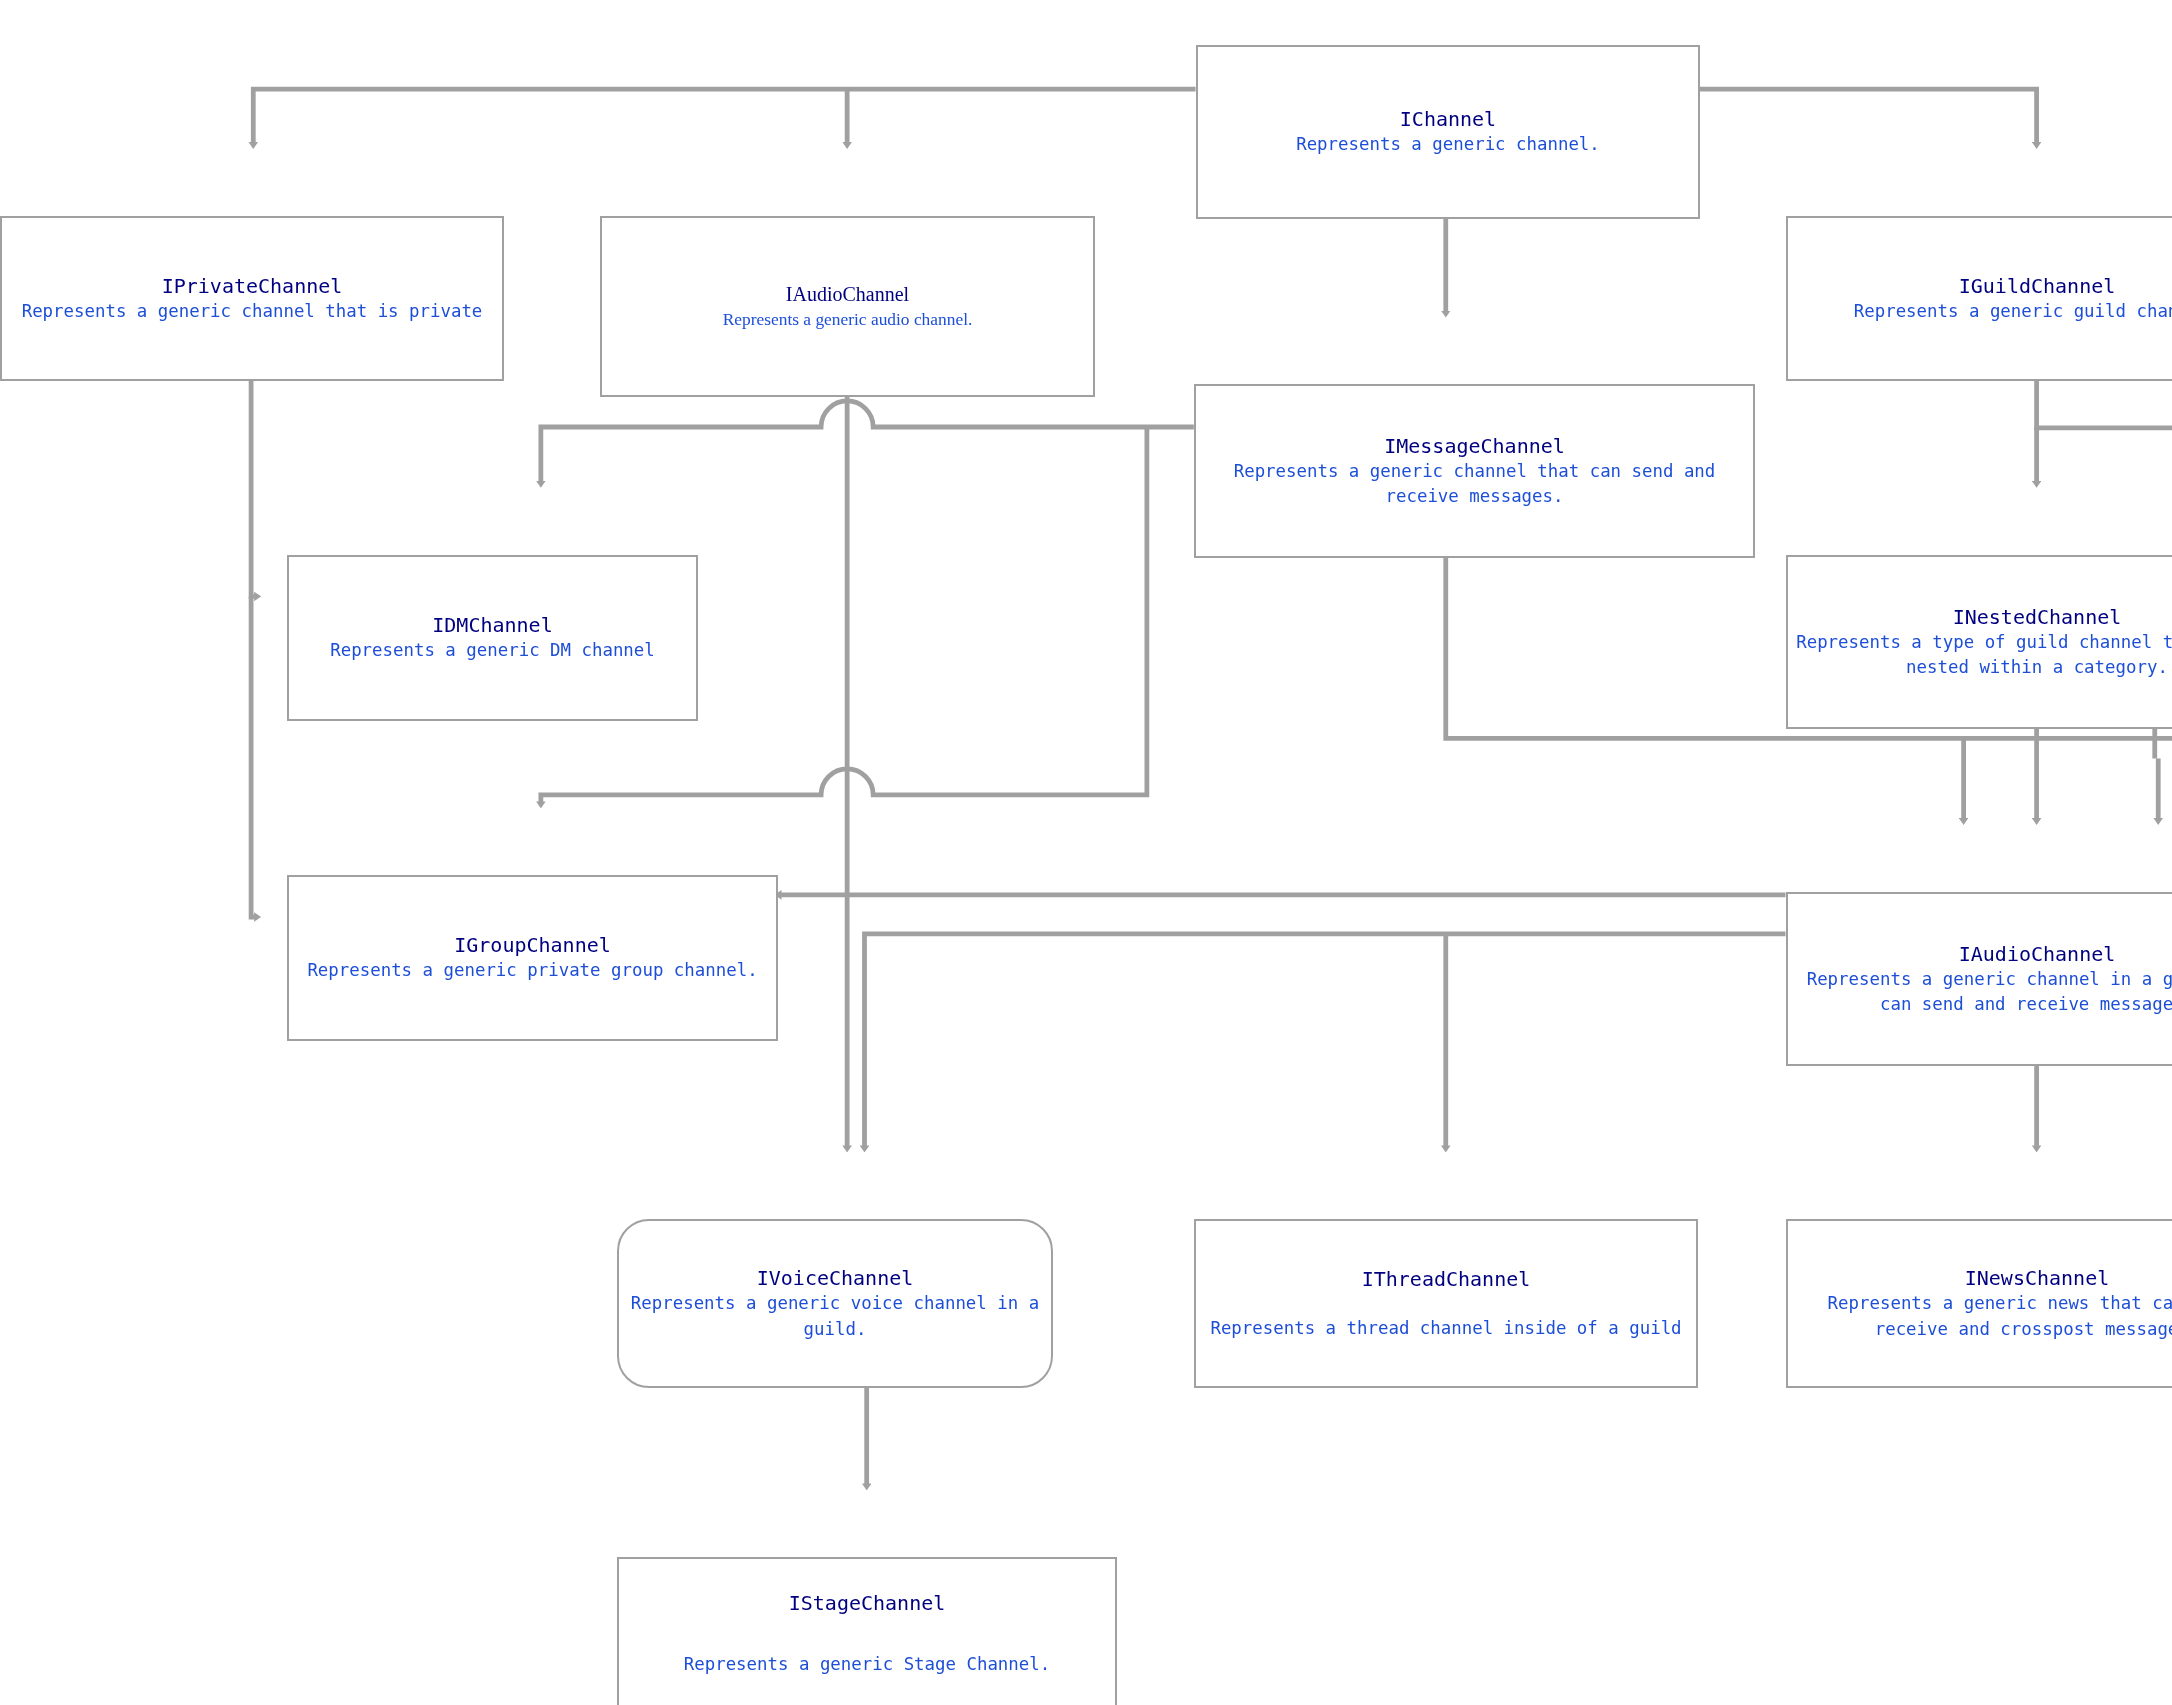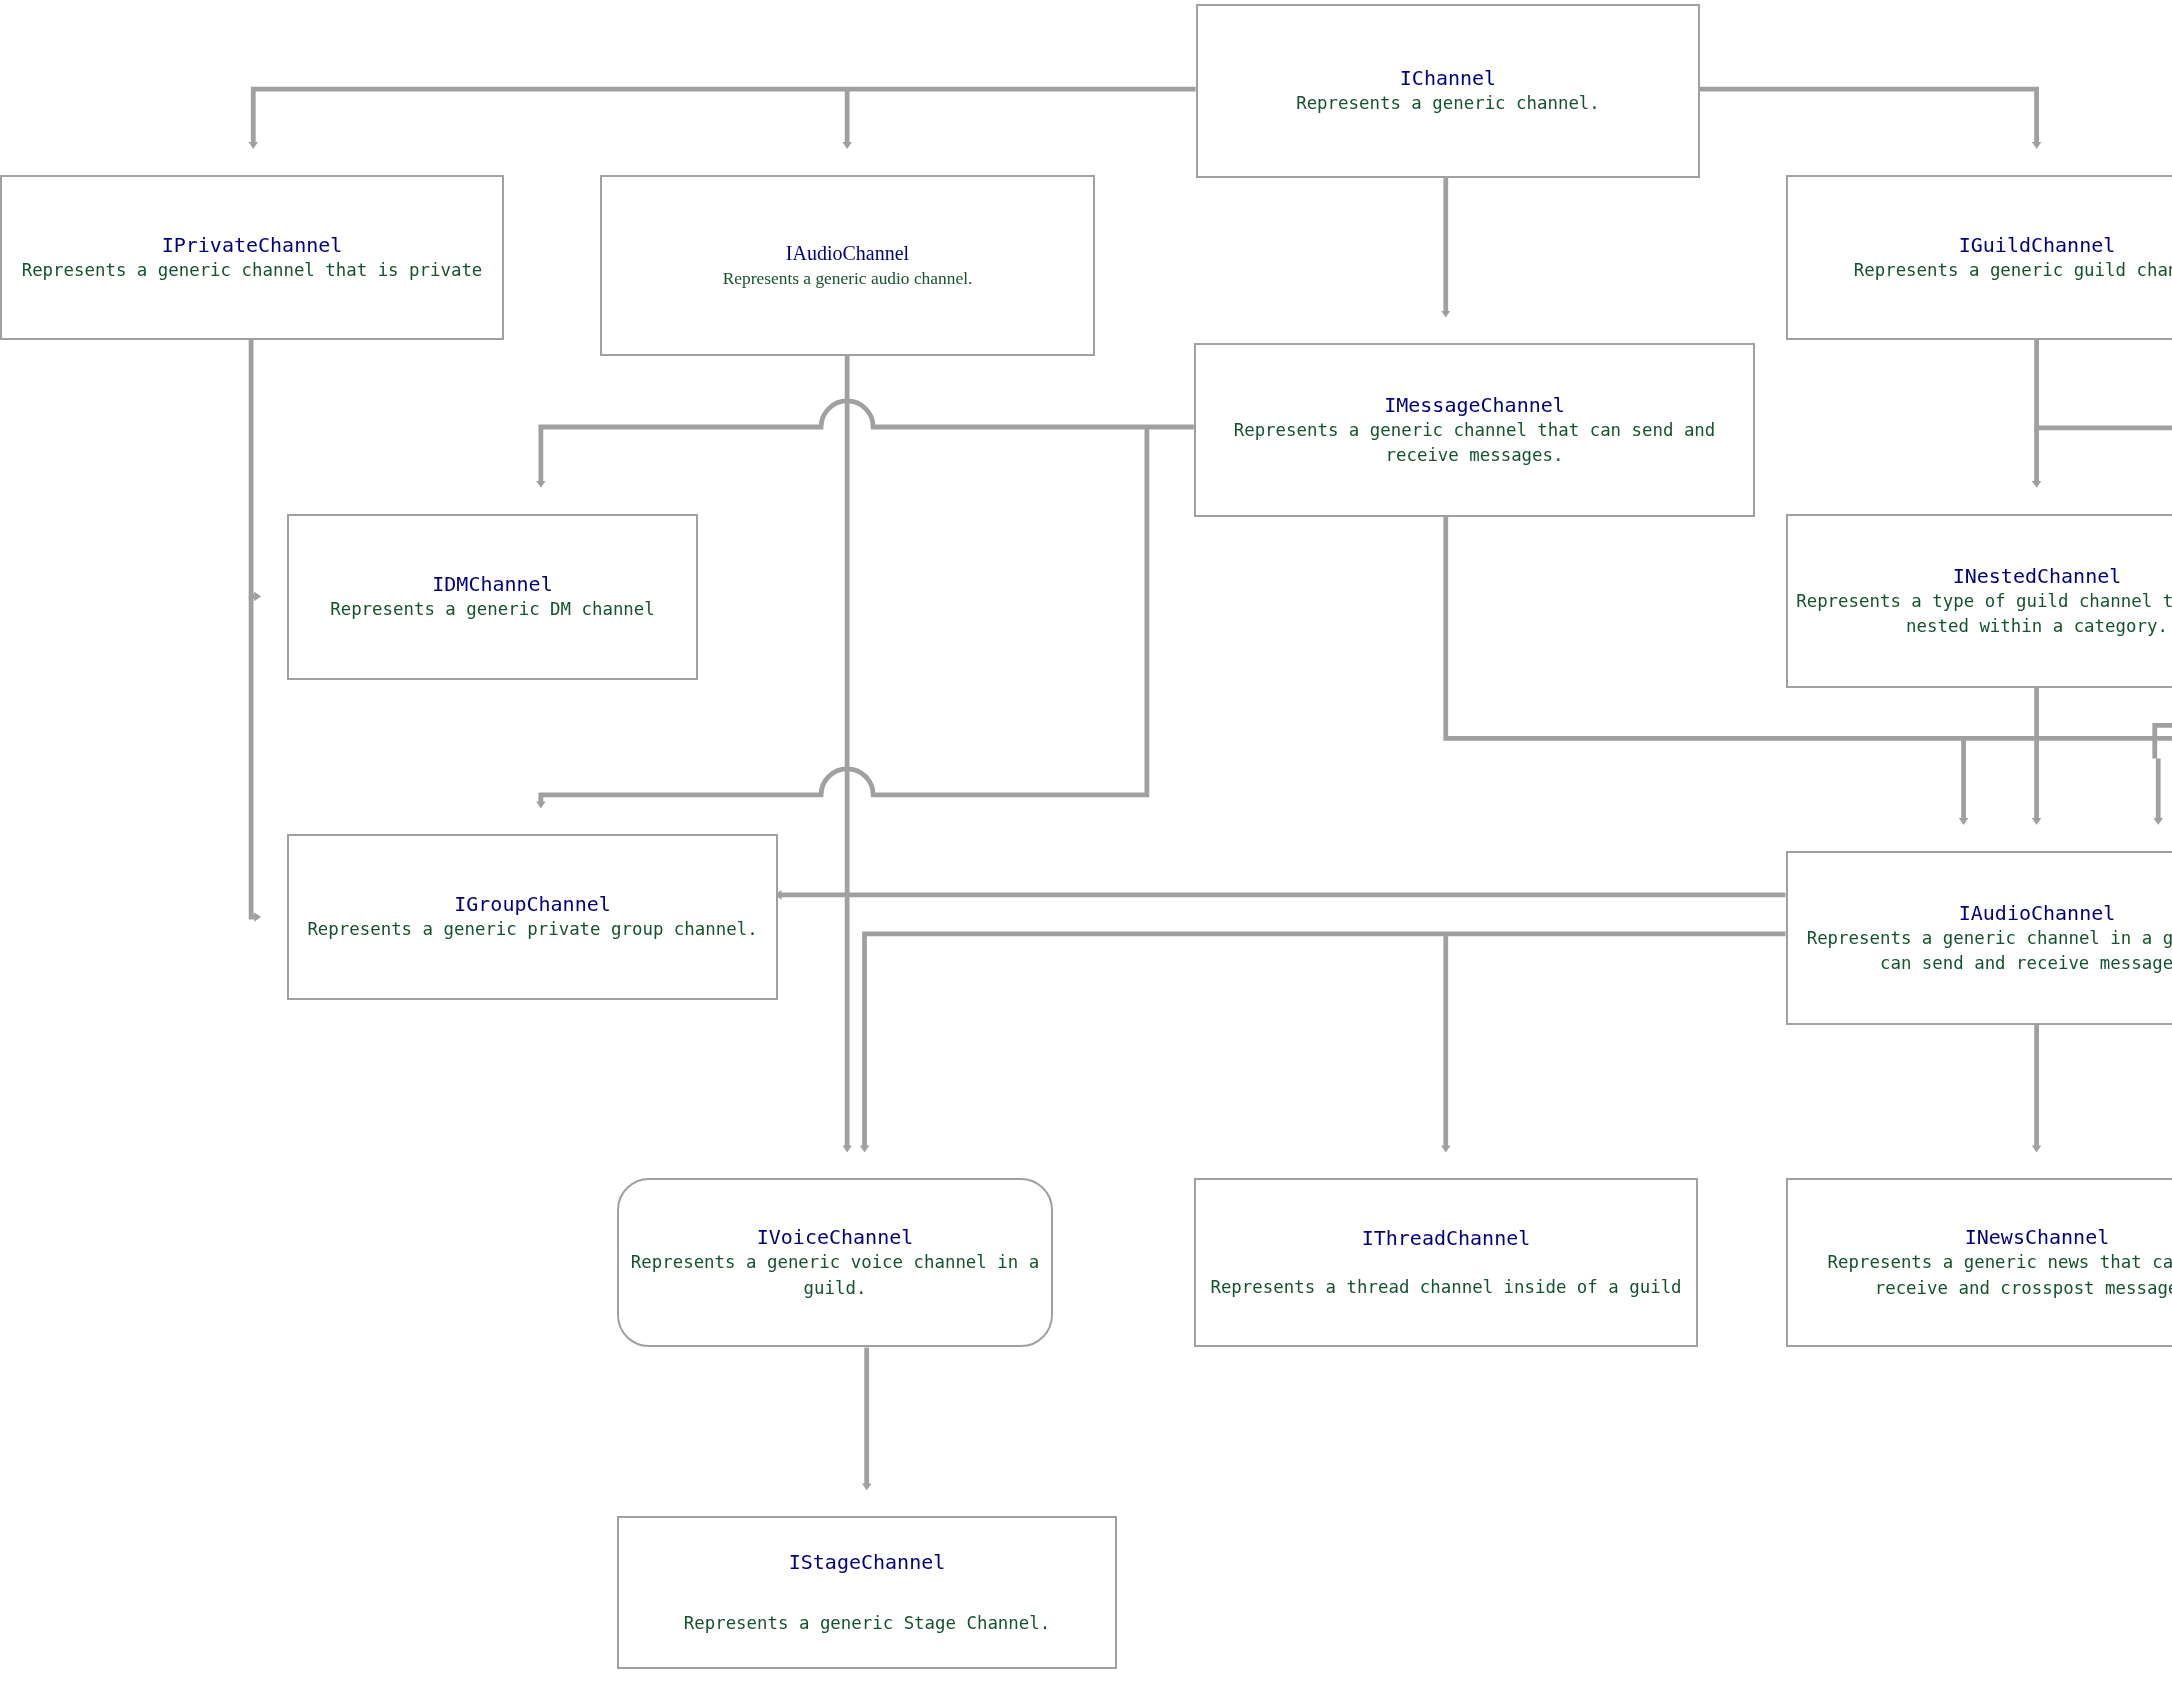--- a/index.html
+++ b/index.html
@@ -1,24 +1,24 @@
 <!DOCTYPE html>
 <html style="font-size:7px"><head>
 <meta charset="utf-8">
 <style>
   html,body{margin:0;padding:0;background:#ffffff;}
   #stage{position:relative;width:2862px;height:1705px;background:#ffffff;overflow:hidden;
          font-family:"DejaVu Sans Mono","Liberation Mono",monospace;}
   svg.edges{position:absolute;left:0;top:0;width:2862px;height:1705px;}
   .node{position:absolute;box-sizing:border-box;background:#ffffff;
         border:2.2px solid #a0a0a0;display:flex;flex-direction:column;
-        align-items:center;justify-content:center;text-align:center;}
+        align-items:center;justify-content:center;text-align:center;margin-top:41px;}
   .node .ttl{color:#000080;font-size:20px;line-height:1.30;font-weight:400;
              white-space:nowrap;}
-  .node .dsc{color:#14532d;font-size:17.4px;line-height:1.45;padding:0 6px;}
+  .node .dsc{color:#1d4ed8;font-size:17.4px;line-height:1.45;padding:0 6px;}
 </style>
 </head>
 <body>
 
 <div id="stage">
 
   <svg class="edges" viewBox="0 0 6588 3925" preserveAspectRatio="none">
     <defs>
       <marker id="ah" markerWidth="16" markerHeight="22" refX="1" refY="11" orient="auto" markerUnits="userSpaceOnUse">
         <path d="M0,0 L16,11 L0,22 Z" fill="#a0a0a0"></path>

